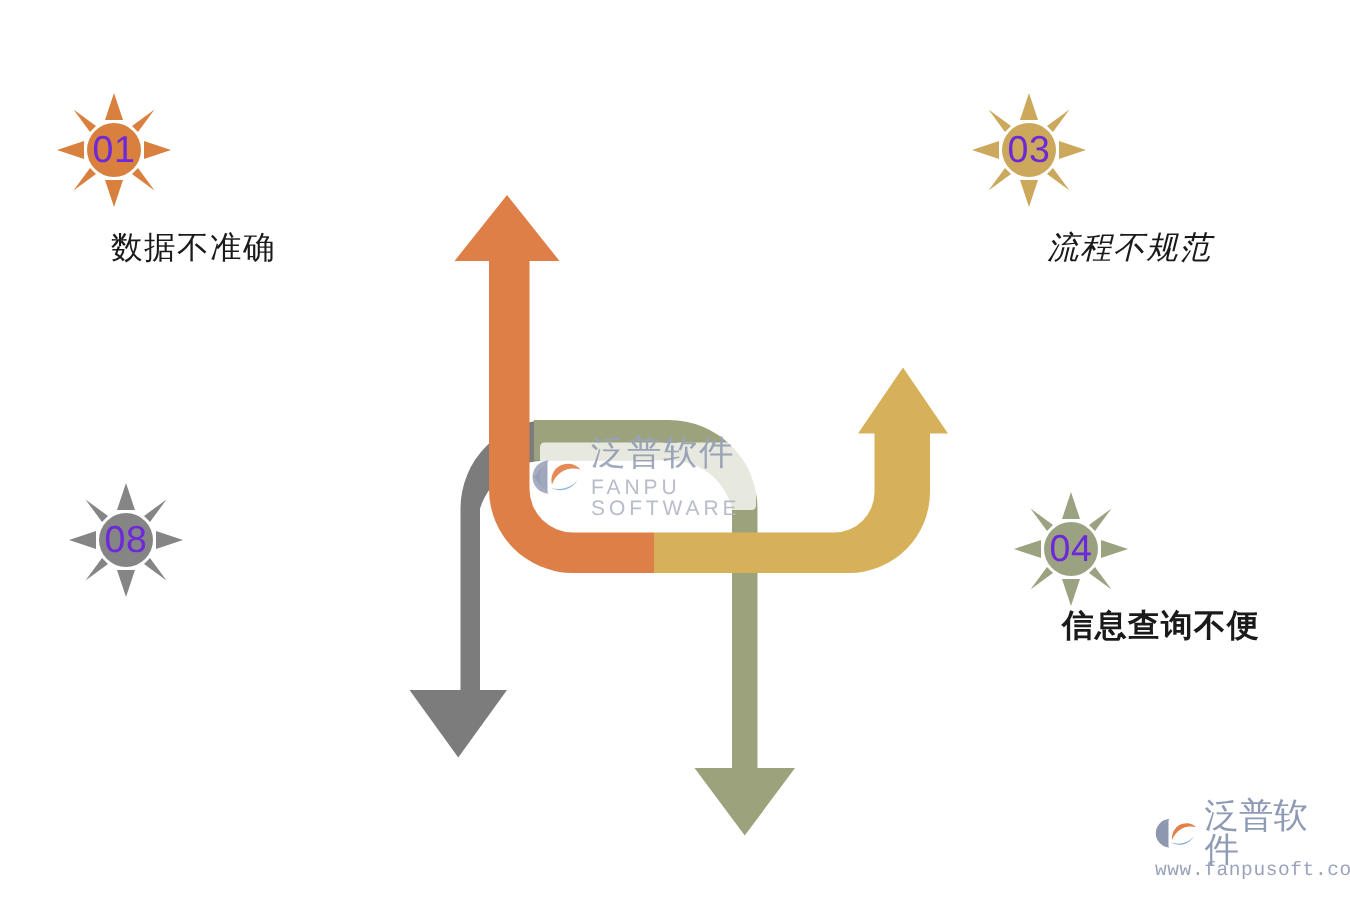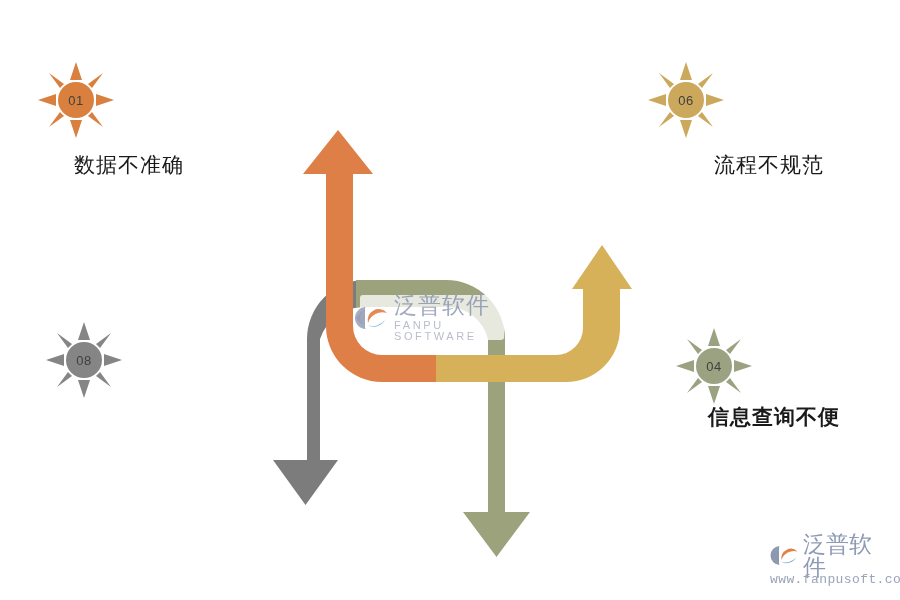--- a/index.html
+++ b/index.html
@@ -44,43 +44,43 @@
   }
   .sun-number {
     position: absolute;
     left: 0;
     top: 0;
     width: 76px;
     height: 76px;
     display: flex;
     align-items: center;
     justify-content: center;
-    font-size: 13px;
-    color: #404040;
+    font-size: 25px;
+    color: #6d28d9;
     letter-spacing: 0.5px;
     font-family: "Liberation Sans", "DejaVu Sans", sans-serif;
   }
   .callout-label {
     position: absolute;
     white-space: nowrap;
     font-size: 21px;
     color: #1a1a1a;
     font-family: "DejaVu Sans", "Liberation Sans", sans-serif;
     letter-spacing: 1px;
     margin-top: 13px;
   }
   
   #callout-01 { left: 38px; top: 62px; }
   #callout-01 .callout-label { left: 36px; top: 76px; }
 
   #callout-02 { left: 46px; top: 322px; }
   #callout-02 .callout-label { left: 26px; top: 66px; }
 
   #callout-03 { left: 648px; top: 62px; }
-  #callout-03 .callout-label { left: 66px; top: 76px; }
+  #callout-03 .callout-label { left: 50px; top: 76px; font-style: italic; }
 
   #callout-04 { left: 676px; top: 328px; text-align: center; }
   #callout-04 .callout-label { left: 32px; top: 62px; font-weight: bold; }
 
   
   #center-watermark {
     position: absolute;
     left: 352px;
     top: 292px;
     width: 152px;
@@ -112,21 +112,21 @@
     line-height: 1;
   }
   #center-watermark .wm-cn {
     font-size: 23px;
     color: #9aa3bb;
     letter-spacing: 1px;
     font-family: "DejaVu Sans", "Liberation Sans", sans-serif;
     display: block;
   }
   #center-watermark .wm-en {
-    font-size: 11px;
+    font-size: 14px;
     color: #b4b9c7;
     letter-spacing: 2.6px;
     display: block;
     margin-top: 3px;
     font-family: "Liberation Sans", sans-serif;
   }
 
   
   #corner-logo {
     position: absolute;
@@ -295,21 +295,21 @@
           <polygon points="76,38 58,44 58,32"></polygon>
           <polygon points="38,76 32,58 44,58"></polygon>
           <polygon points="0,38 18,32 18,44"></polygon>
           <polygon points="65,11 54,26 50,22"></polygon>
           <polygon points="65,65 50,54 54,50"></polygon>
           <polygon points="11,65 22,50 26,54"></polygon>
           <polygon points="11,11 26,22 22,26"></polygon>
         </g>
         <circle cx="38" cy="38" r="18" fill="#CBA85B"></circle>
       </svg>
-      <div class="sun-number">06</div>
+      <div class="sun-number">03</div>
     </div>
     <div class="callout-label">流程不规范</div>
   </div>
 
   <div class="callout" id="callout-04">
     <div class="sun-badge">
       <svg viewBox="0 0 76 76" xmlns="http://www.w3.org/2000/svg">
         <g fill="#9BA281">
           <polygon points="38,0 44,18 32,18"></polygon>
           <polygon points="76,38 58,44 58,32"></polygon>

